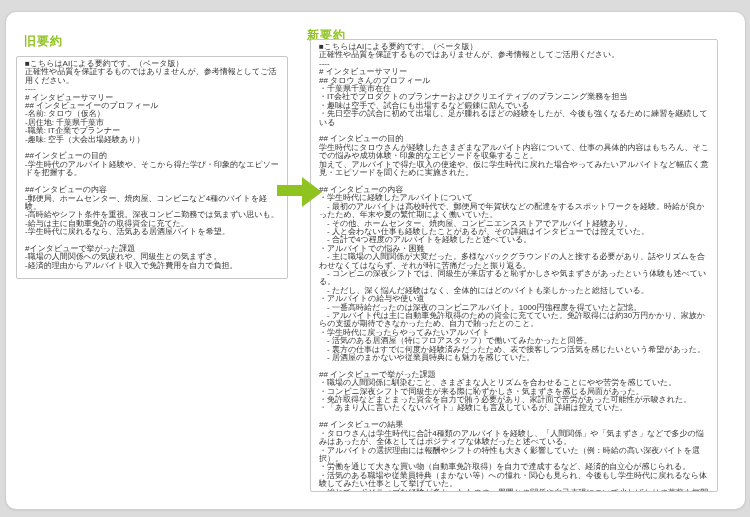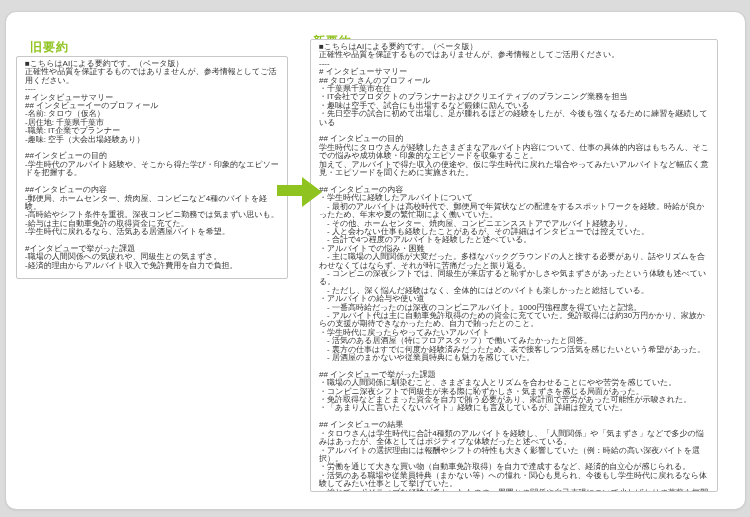--- a/index.html
+++ b/index.html
@@ -10,21 +10,21 @@
     overflow:hidden;
   }
   .page { position:relative; width:750px; height:517px; }
   .card {
     position:absolute; left:6px; top:12px; width:739px; height:497px;
     background:#ffffff; border-radius:10px;
     box-shadow:0 0 0 1px #cfcfcf, 0 1px 3px rgba(0,0,0,0.12);
   }
   .panel-title {
     position:absolute;
-    margin:12px;
+    margin:6px;
     font-size:12px; font-weight:bold; color:#8fc31f;
     letter-spacing:1px;
   }
   .panel-title.old { left:18px; top:27px; }
   .panel-title.new { left:301px; top:21px; }
   .textbox {
     position:absolute;
     background:#ffffff;
     border:1px solid #c8c8c8;
     border-radius:2px;

